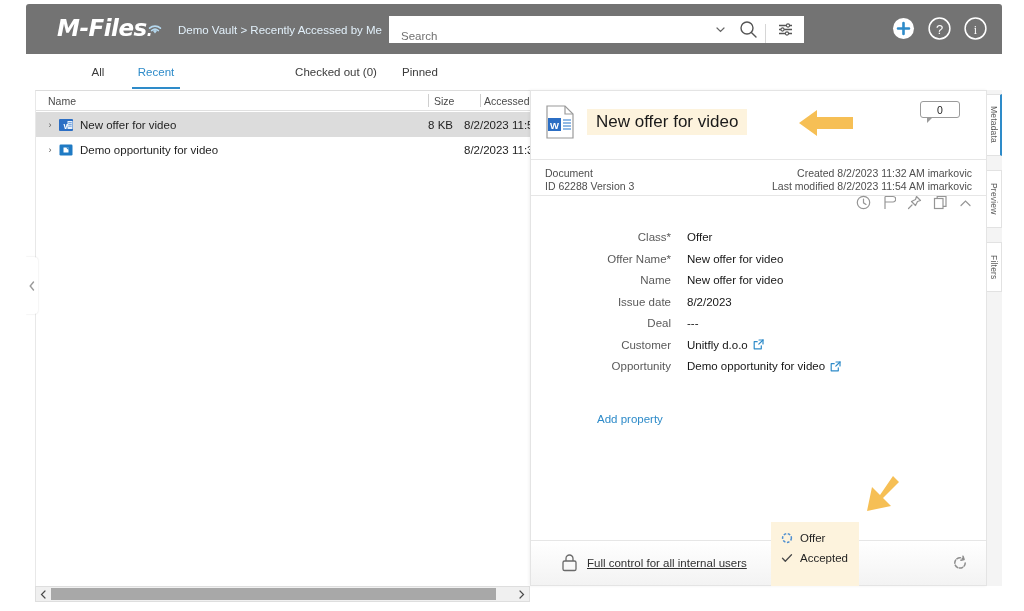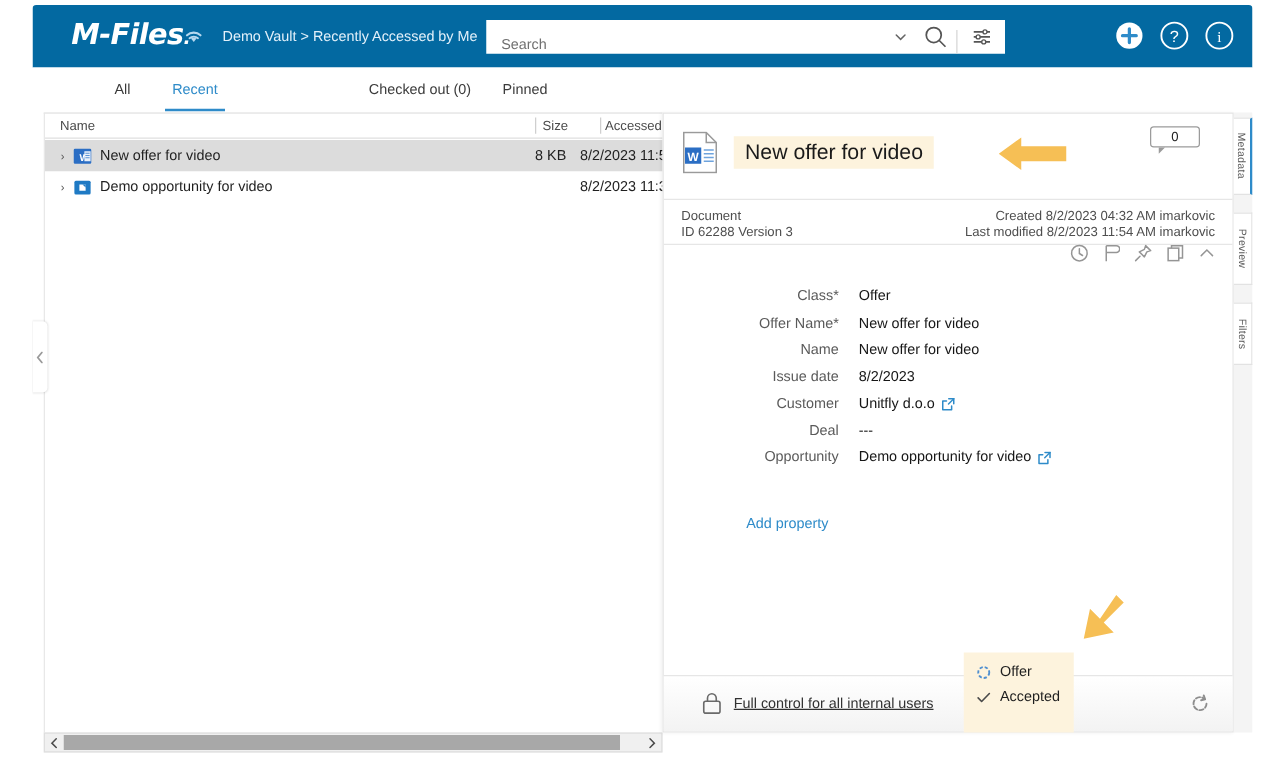--- a/index.html
+++ b/index.html
@@ -17,21 +17,21 @@
     width: 976px; height: 603px;
     background: #ffffff;
     border-radius: 3px;
     overflow: hidden;
   }
 
   
   .header {
     position: absolute; left: 0; top: 0;
     width: 976px; height: 50px;
-    background: #0369a1;
+    background: #737373;
   }
   .logo {
     position: absolute; left: 31px; top: 11px;
     color: #ffffff;
     font-size: 23px;
     font-weight: bold;
     font-style: italic;
     letter-spacing: -0.5px;
     font-family: "DejaVu Sans", sans-serif;
   }
@@ -470,21 +470,21 @@
       <div class="cb-box">
           <span>0</span>
         </div>
       <span class="cb-tail"></span>
     </div>
 
     <div class="detail-sep" style="top:68px;"></div>
 
     <div class="meta-line" style="left:14px; top:76px;">Document</div>
     <div class="meta-line" style="left:14px; top:89px;">ID 62288  Version 3</div>
-    <div class="meta-line" style="right:14px; top:76px;">Created 8/2/2023 04:32 AM imarkovic</div>
+    <div class="meta-line" style="right:14px; top:76px;">Created 8/2/2023 11:32 AM imarkovic</div>
     <div class="meta-line" style="right:14px; top:89px;">Last modified 8/2/2023 11:54 AM imarkovic</div>
 
     <div class="detail-sep" style="top:104px;"></div>
 
     <div class="detail-toolbar">
       <span class="dt-icon">
         <svg width="15" height="15" viewBox="0 0 15 15">
             <circle cx="7.5" cy="7.5" r="6.2" fill="none" stroke="#555" stroke-width="1.2"></circle>
             <path d="M7.5 4 V7.8 L10 9.4" stroke="#555" stroke-width="1.2" fill="none" stroke-linecap="round"></path>
           </svg>
@@ -530,39 +530,39 @@
         <div class="prow">
           <span class="plabel">Name</span>
           <span class="pvalue">
             <span>New offer for video</span>
           </span>
         </div>
         <div class="prow">
           <span class="plabel">Issue date</span>
           <span class="pvalue">
             <span>8/2/2023</span>
+          </span>
+        </div>
+        <div class="prow">
+          <span class="plabel">Deal</span>
+          <span class="pvalue">
+            <span>---</span>
           </span>
         </div>
         <div class="prow">
           <span class="plabel">Customer</span>
           <span class="pvalue">
             <span>Unitfly d.o.o</span>
             <span style="display: inline-flex;">
               <svg width="11" height="11" viewBox="0 0 11 11">
                 <path d="M6 1 H10 V5" stroke="#2e8bc9" stroke-width="1.2" fill="none" stroke-linecap="round"></path>
                 <path d="M10 1 L5.8 5.2" stroke="#2e8bc9" stroke-width="1.2" stroke-linecap="round"></path>
                 <path d="M8.3 6.8 V9.8 H1.2 V2.7 H4.2" stroke="#2e8bc9" stroke-width="1.2" fill="none" stroke-linecap="round" stroke-linejoin="round"></path>
               </svg>
             </span>
-          </span>
-        </div>
-        <div class="prow">
-          <span class="plabel">Deal</span>
-          <span class="pvalue">
-            <span>---</span>
           </span>
         </div>
         <div class="prow">
           <span class="plabel">Opportunity</span>
           <span class="pvalue">
             <span>Demo opportunity for video</span>
             <span style="display: inline-flex;">
               <svg width="11" height="11" viewBox="0 0 11 11">
                 <path d="M6 1 H10 V5" stroke="#2e8bc9" stroke-width="1.2" fill="none" stroke-linecap="round"></path>
                 <path d="M10 1 L5.8 5.2" stroke="#2e8bc9" stroke-width="1.2" stroke-linecap="round"></path>

